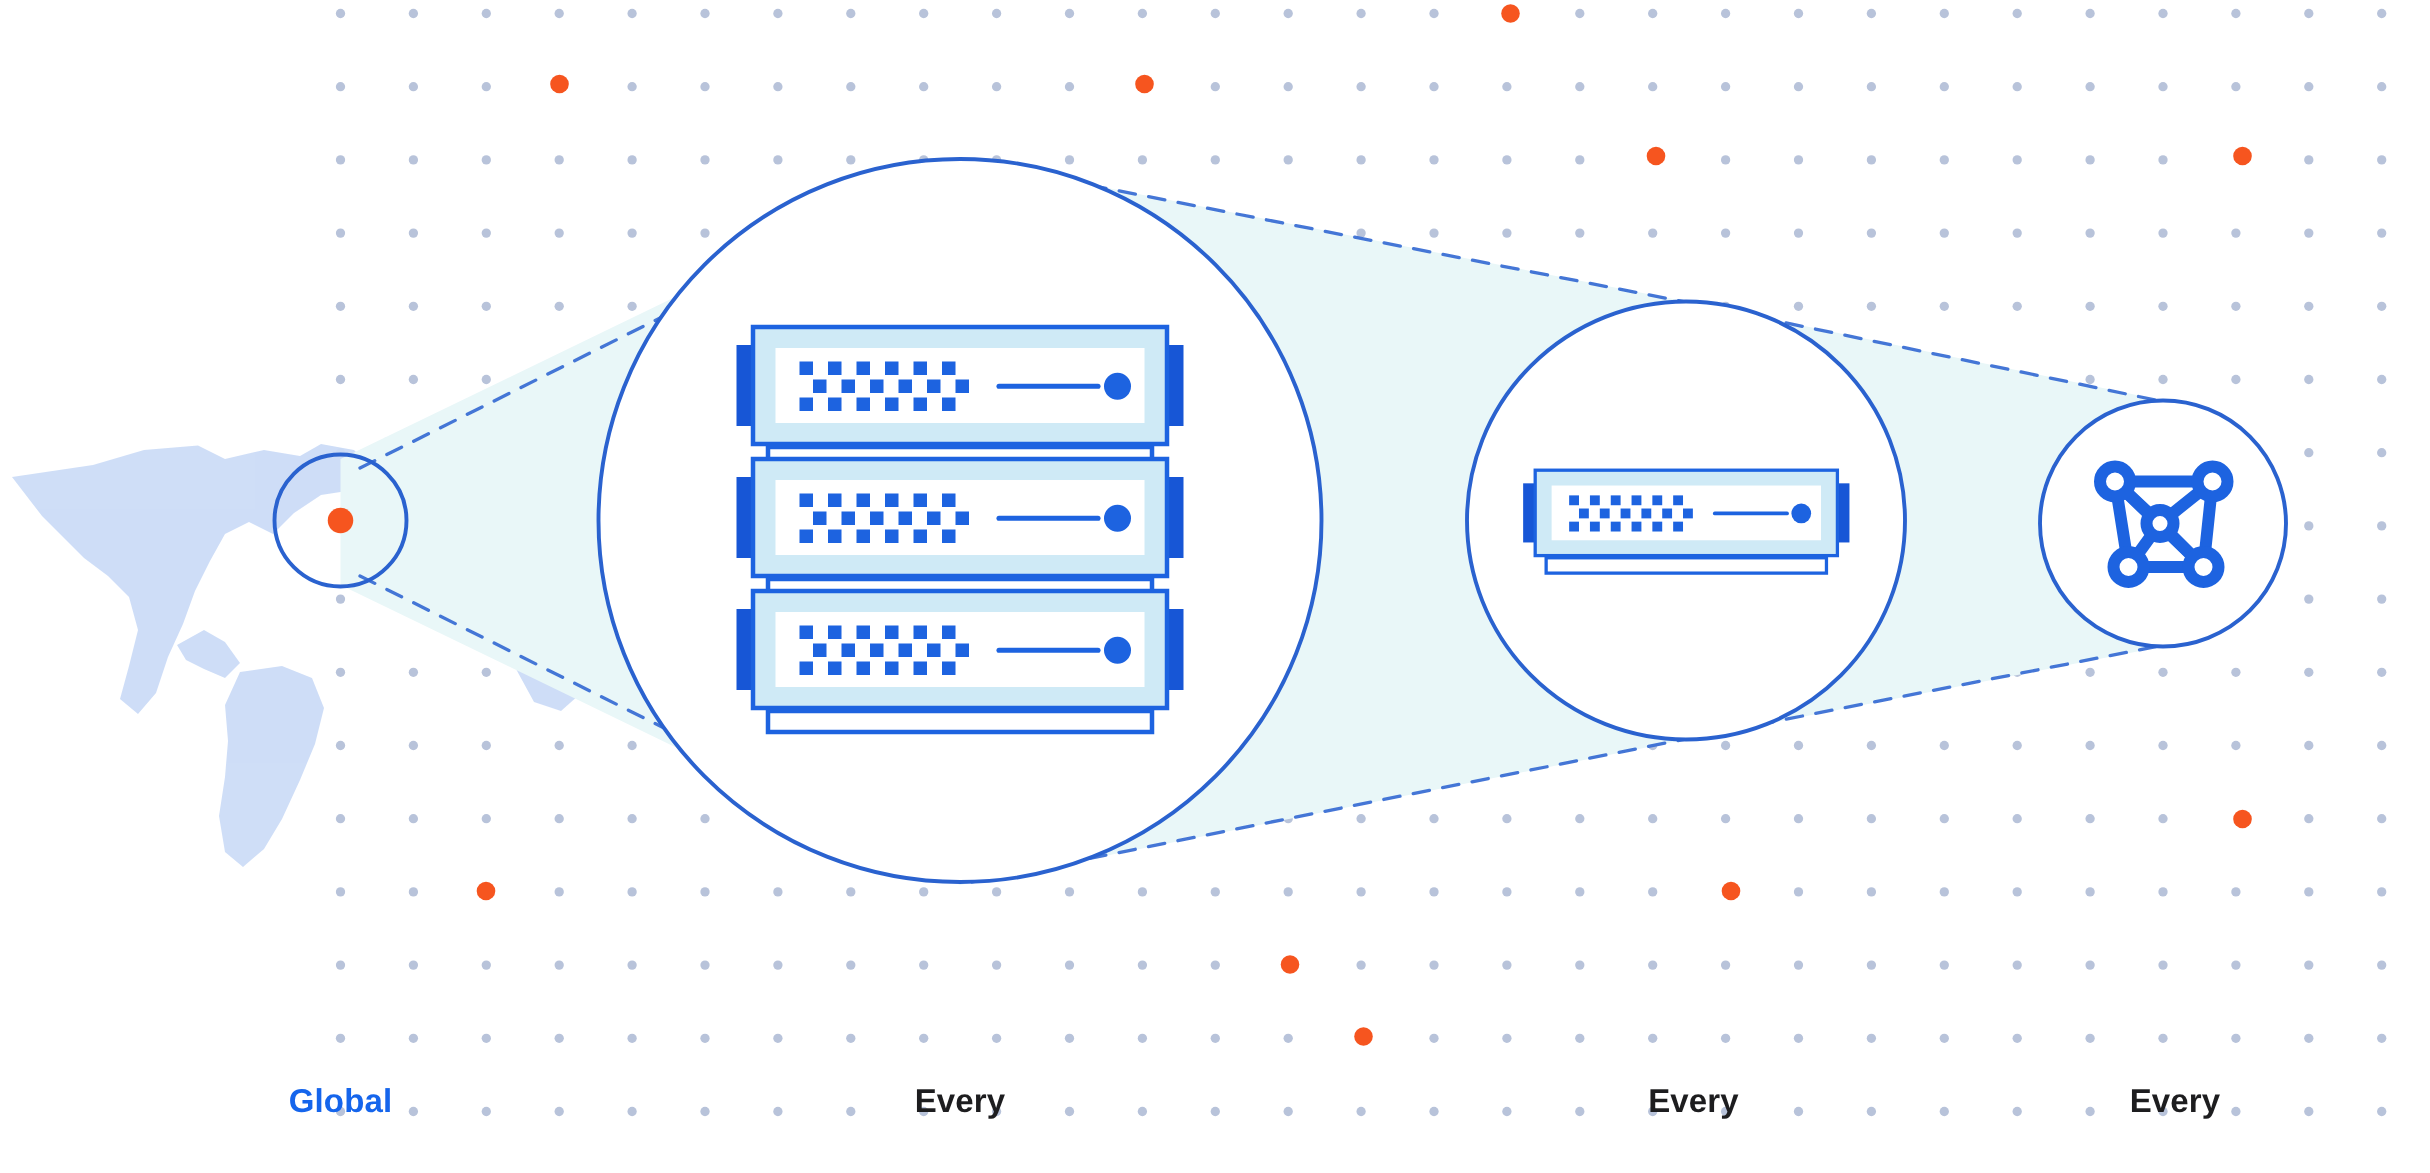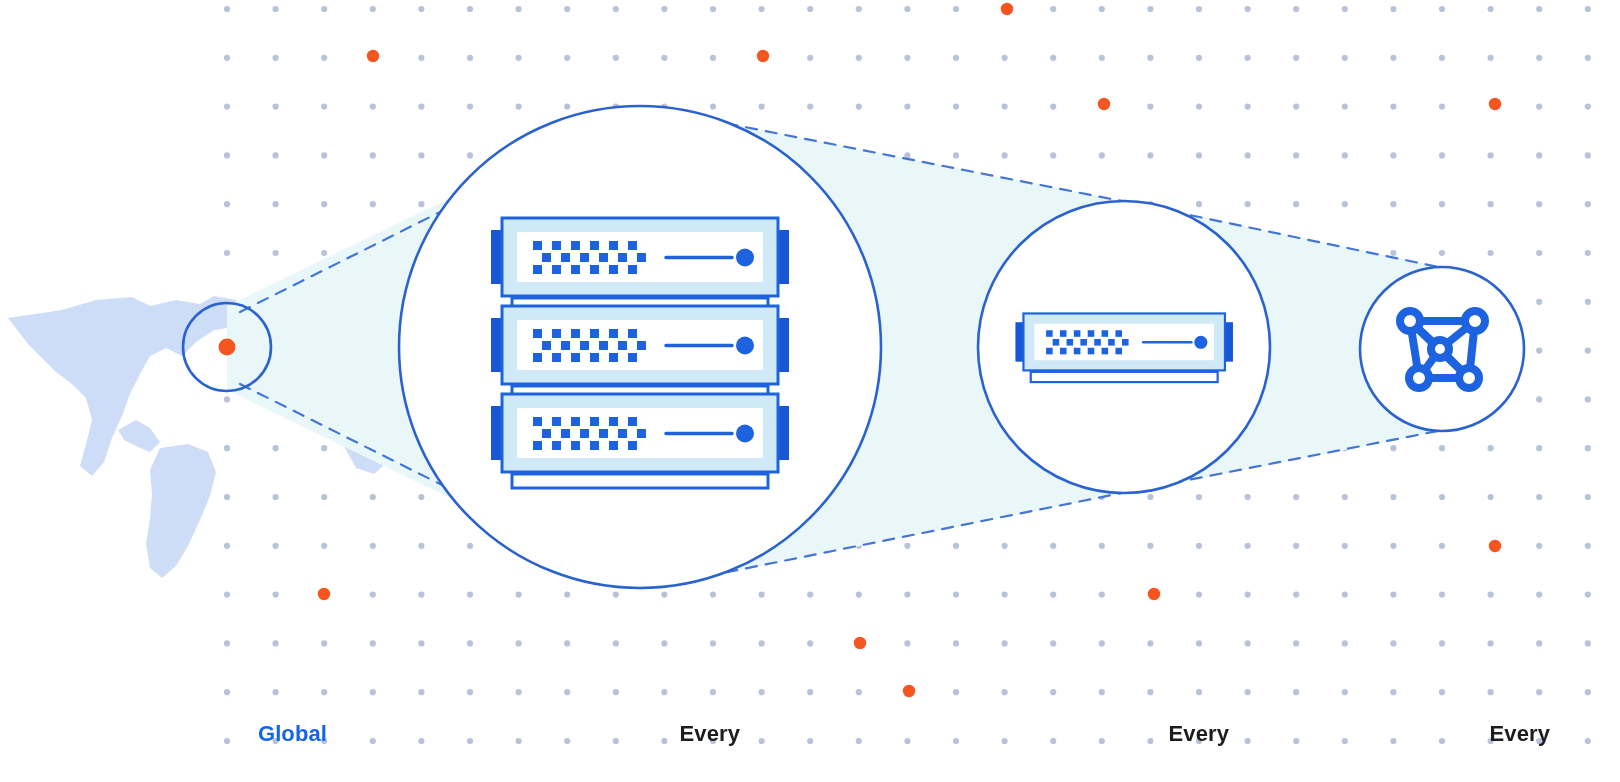--- a/index.html
+++ b/index.html
@@ -35,21 +35,21 @@
     text-align: center;
     font-family: "Liberation Sans", sans-serif;
     font-size: 22px;
     line-height: 26px;
     font-weight: 700;
     color: #1d1d1f;
     white-space: pre;
     letter-spacing: 0.1px;
   }
   .caption.accent { color: #1565ec; }
-  .caption .l1, .caption .l2 { display: block; text-align: right; }
+  .caption .l1, .caption .l2 { display: block; }
 </style>
 </head>
 <body>
 
 <div id="stage">
 
   <svg class="layer" id="dotgrid" viewBox="0 0 1620 782" xmlns="http://www.w3.org/2000/svg">
       <g fill="#b8c3da">
         <circle cx="227.0" cy="9.0" r="3.1"></circle>
         <circle cx="275.6" cy="9.0" r="3.1"></circle>

